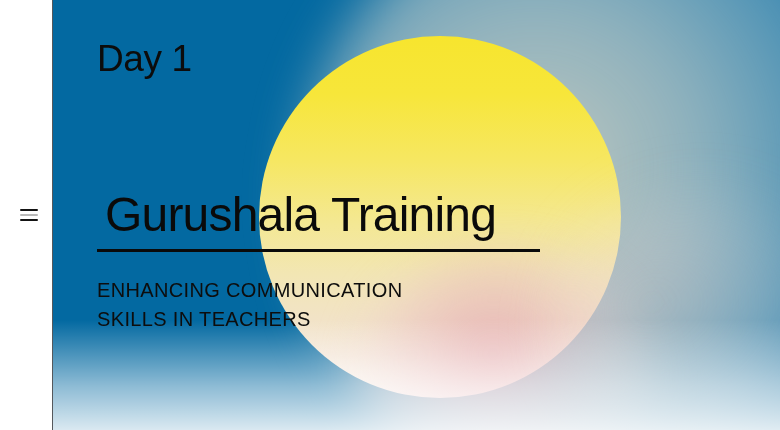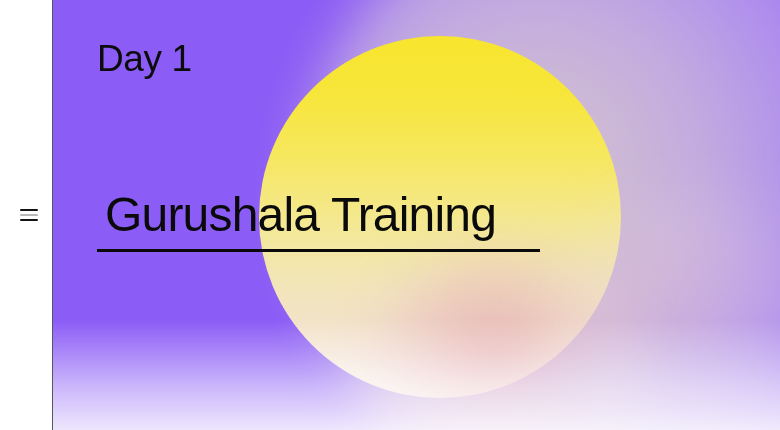--- a/index.html
+++ b/index.html
@@ -9,21 +9,21 @@
     background: #ffffff;
   }
   body {
     font-family: "Liberation Sans", sans-serif;
   }
 
   #slide-canvas {
     position: relative;
     width: 780px;
     height: 430px;
-    background: #8b5cf6;
+    background: #0369a1;
     overflow: hidden;
   }
 
   
   .bg-layer {
     position: absolute;
     inset: 0;
     overflow: hidden;
     pointer-events: none;
   }
@@ -237,15 +237,17 @@
 
   <div id="content">
 
     <h2 id="eyebrow-day">Day 1</h2>
 
     <div id="title-wrap">
       <h1 id="slide-title">Gurushala Training</h1>
       <div id="title-underline"></div>
     </div>
 
+    <p id="subtitle">ENHANCING COMMUNICATION
+SKILLS IN TEACHERS</p>
 
   </div>
 </div>
 
 </body></html>

